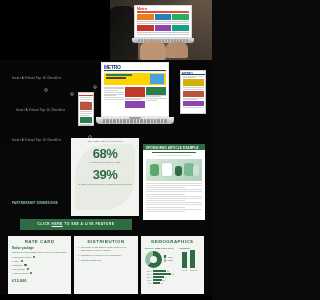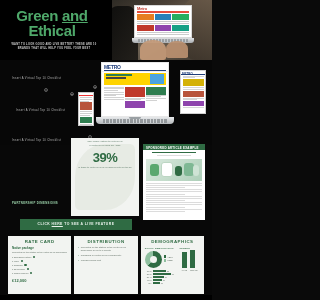--- a/index.html
+++ b/index.html
@@ -426,27 +426,20 @@
               <div class="ls-line"></div>
           </div>
         </div>
         <div class="laptop-base"></div>
         <div class="laptop-keys"></div>
       </div>
       <div class="photo-hand-a"></div>
       <div class="photo-hand-b"></div>
     </div>
 
-    <div class="hero-left">
-      <div class="title">
-        <span>Green </span><span class="u">and</span>
-        <span class="l2">Ethical</span>
-      </div>
-      <div class="subtitle">WANT TO LOOK GOOD AND LIVE BETTER? THESE ARE 10 BRANDS THAT WILL HELP YOU FEEL YOUR BEST</div>
-    </div>
   </div>
 
   <div class="devices">
 
     <div class="callout c1">Insert A Virtual Top 10 Checklist</div>
     <div class="callout c2">Insert A Virtual Top 10 Checklist</div>
     <div class="callout c3">Insert A Virtual Top 10 Checklist</div>
 
     <div class="dot" style="left:44px;top:28px">A</div>
     <div class="dot" style="left:70px;top:32px">B</div>
@@ -533,20 +526,21 @@
   <div class="callout c4" style="position:absolute;left:12px;top:201px;color:#9ed6ad;font-weight:bold;font-size:2.8px">PARTNERSHIP DIMENSIONS</div>
 
   <div class="stats-panel">
     <div class="leaf-wm"></div>
 
     <div class="stat s1">
       <div class="stat-cap">daily unique visitors to Metro.co.uk</div>
     </div>
 
     <div class="stat s2">
+      <div class="stat-num"><span>68</span><span>%</span></div>
       <div class="stat-cap">of Metro.co.uk users are ABC1</div>
     </div>
 
     <div class="stat s3">
       <div class="stat-num"><span>39</span><span>%</span></div>
       <div class="stat-cap">of traffic to Metro.co.uk is via mobile/Metro on the go</div>
     </div>
   </div>
 
   <div class="sponsored">

